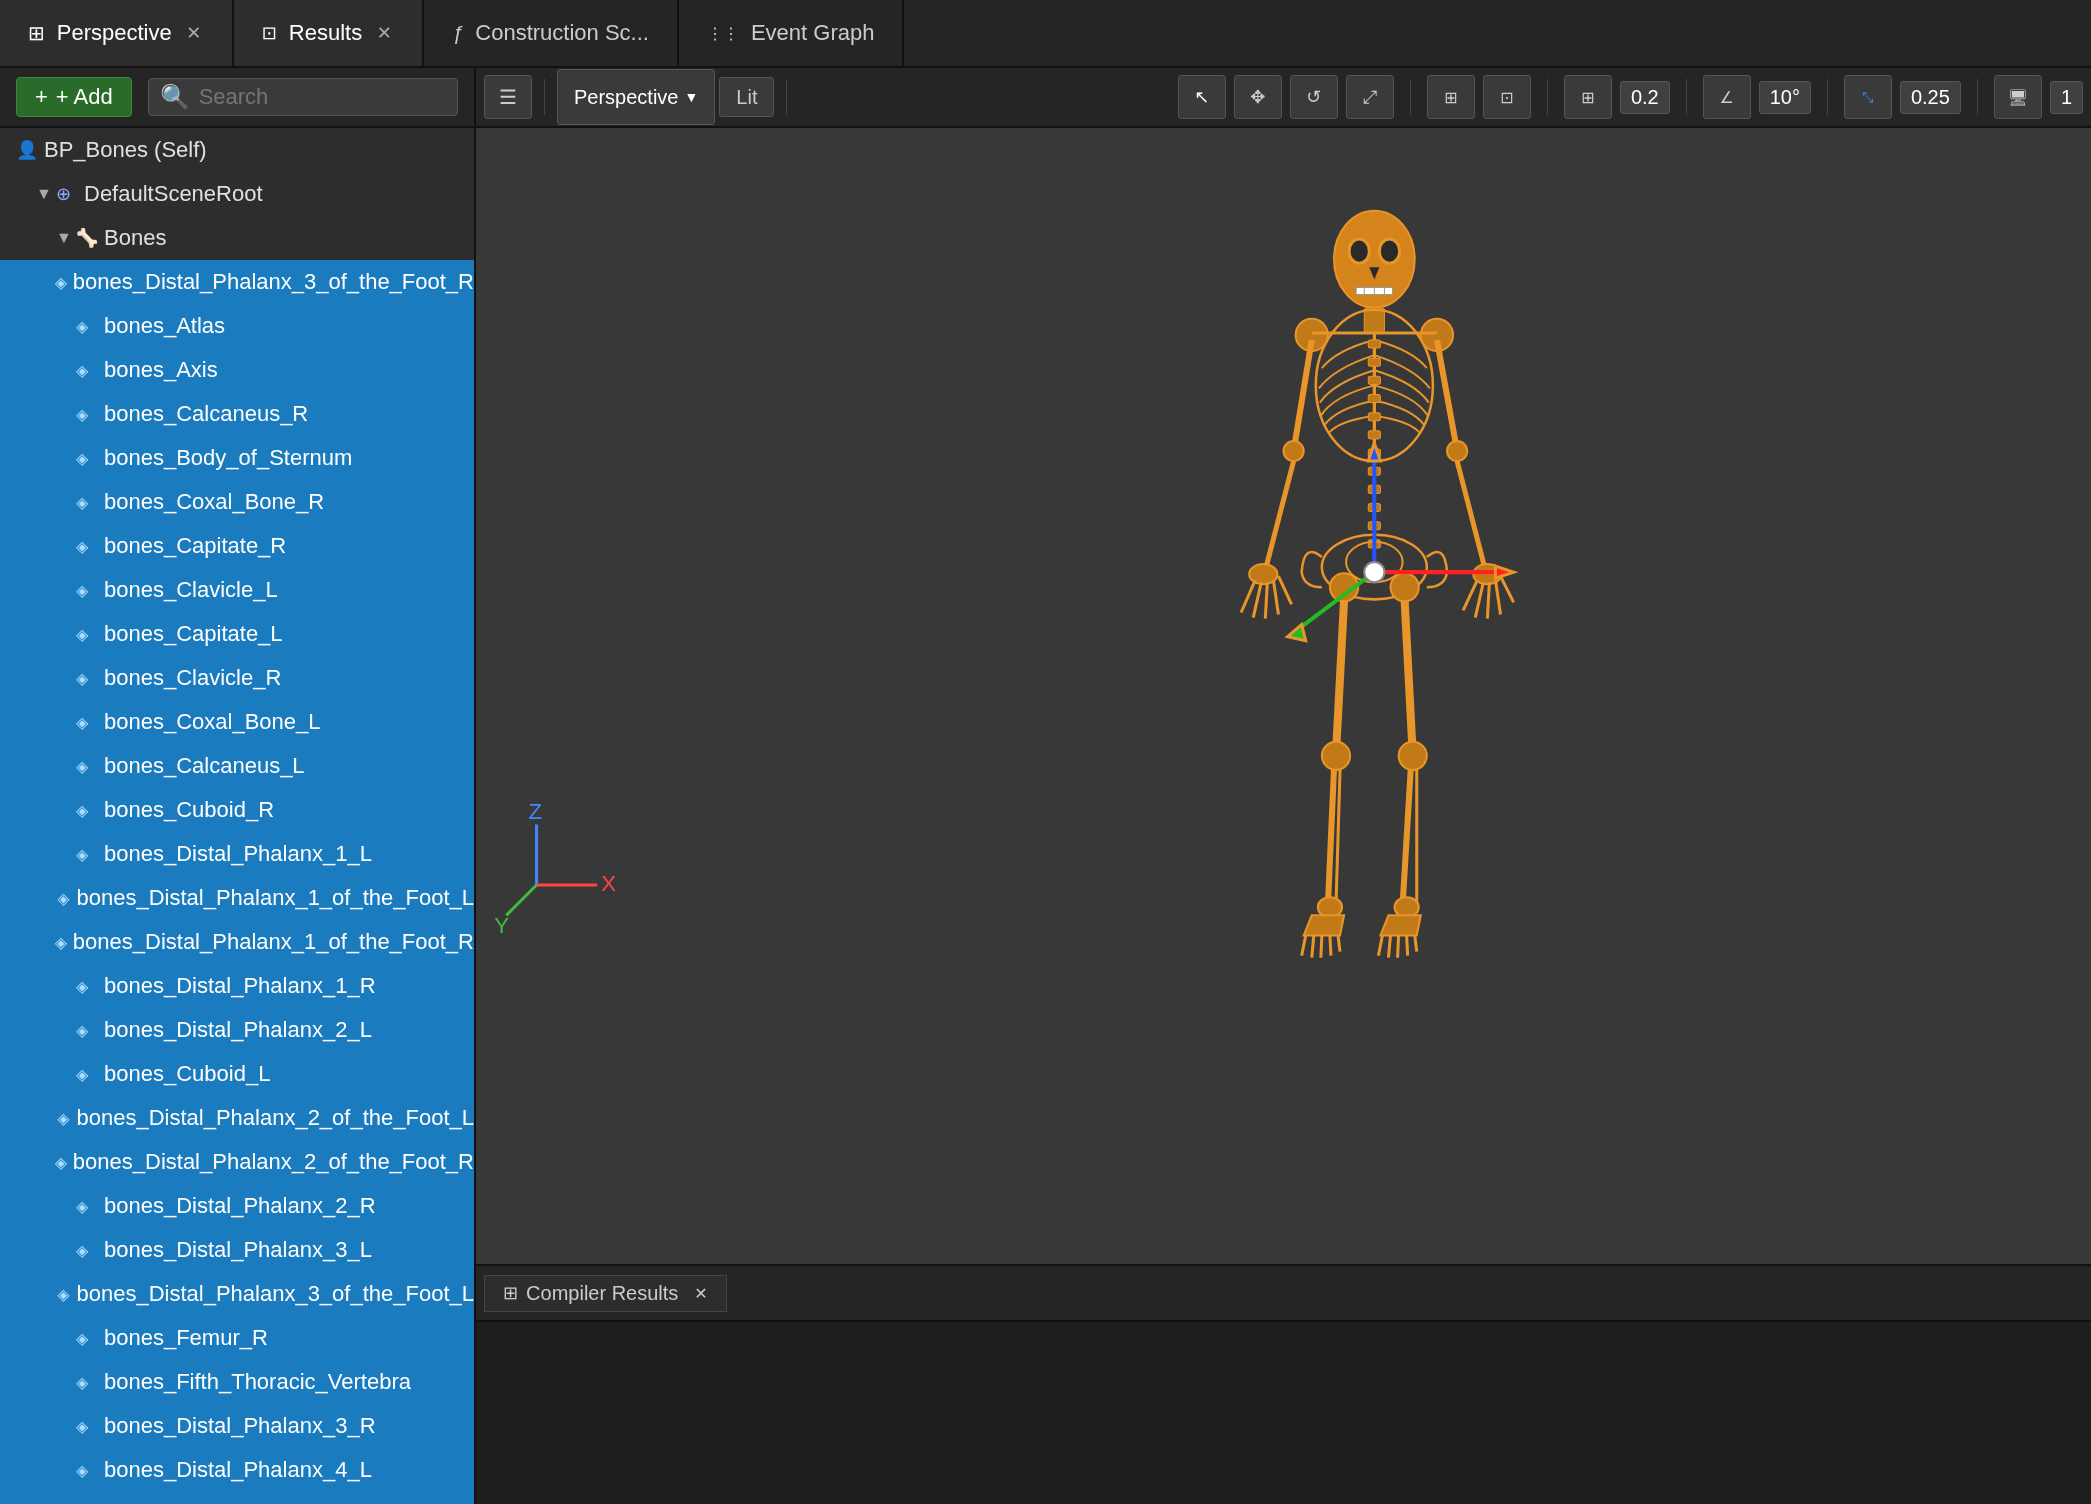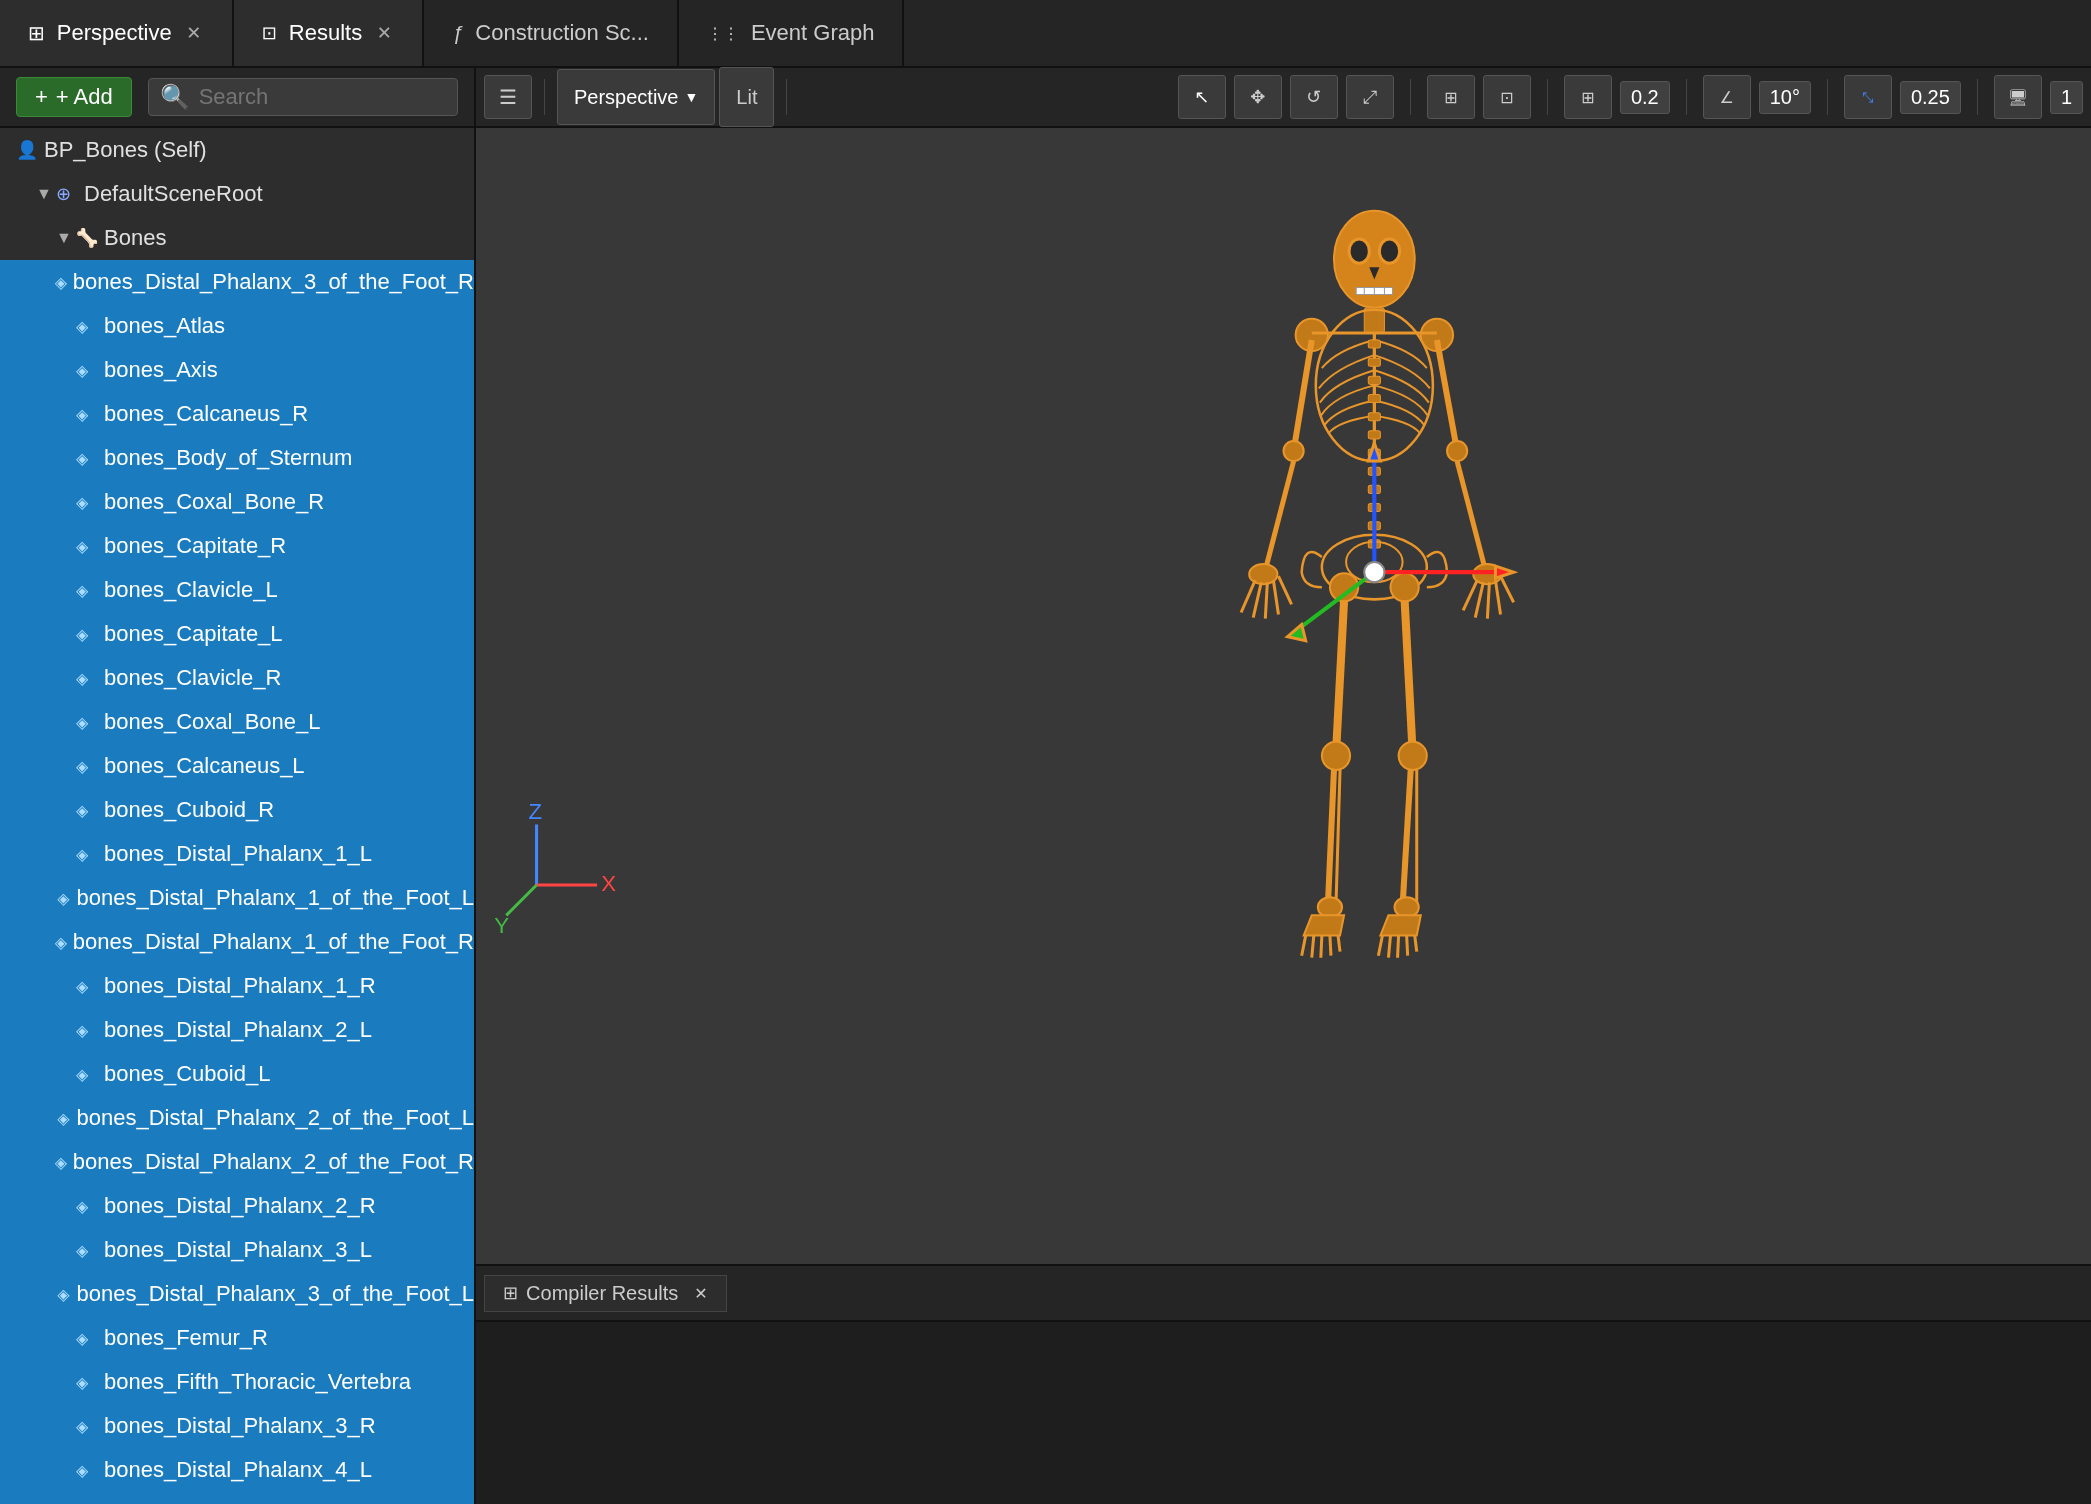--- a/index.html
+++ b/index.html
@@ -198,21 +198,21 @@
       gap: 6px;
       border-radius: 3px;
       cursor: pointer;
       color: #fff;
       font-size: 20px;
     }
     .vp-lit-btn {
       background: #3a3a3a;
       border: 1px solid #555;
       padding: 0 16px;
-      height: 60px;
+      height: 40px;
       display: flex;
       align-items: center;
       border-radius: 3px;
       cursor: pointer;
       color: #ccc;
       font-size: 20px;
     }
     .tb-val {
       font-size: 20px;
       color: #fff;

